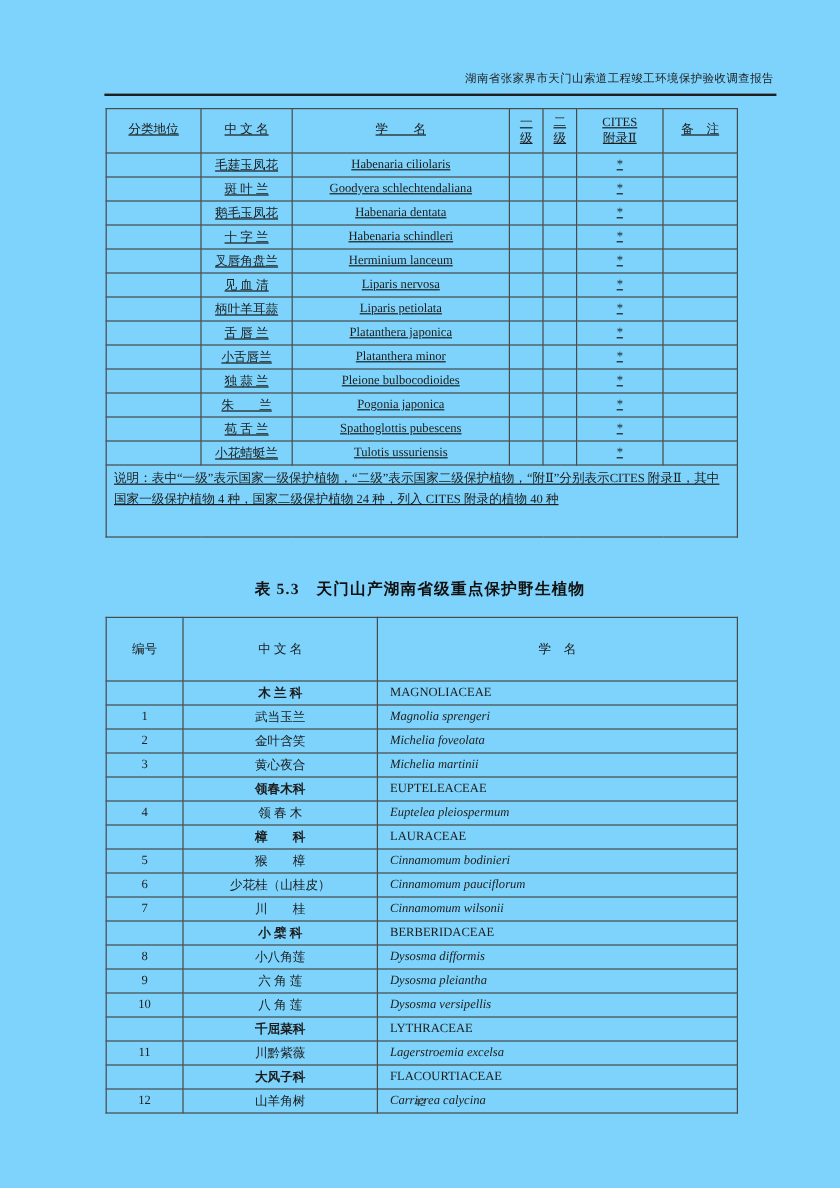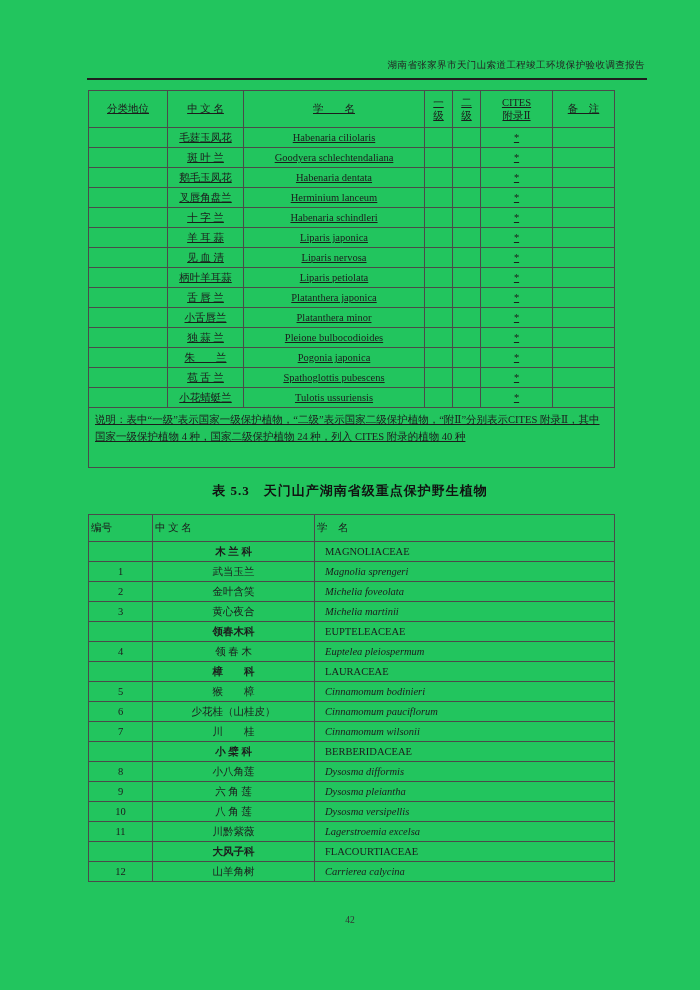--- a/index.html
+++ b/index.html
@@ -1,17 +1,17 @@
 <!DOCTYPE html>
 <html><head>
 <meta charset="utf-8">
 <style>
   html,body{margin:0;padding:0;background:#ffffff;}
   .page{
-    position:relative;width:700px;height:990px;background:#22c55e;
+    position:relative;width:700px;height:990px;background:#7dd3fc;
     font-family:"Liberation Serif","DejaVu Serif",serif;color:#1c1c1c;
     overflow:hidden;
   }
   .doc-header{
     position:absolute;top:59px;left:88px;width:557px;
     text-align:right;font-size:9.5px;letter-spacing:0.4px;color:#222;
     white-space:nowrap;
   }
   .header-rule{
     position:absolute;top:78px;left:87px;width:560px;height:0;
@@ -37,21 +37,21 @@
   .t2-title{
     position:absolute;top:482px;left:0;width:700px;text-align:center;
     font-size:13px;font-weight:bold;letter-spacing:1px;color:#111;
   }
   .t2{
     position:absolute;top:514px;left:88px;width:526px;
     font-size:10.5px;border:1.5px solid #2e2e2e;
   }
   .t2 th,.t2 td{border:1px solid #4a4a4a;overflow:hidden;}
   .t2 thead th{
-    height:20px;font-weight:normal;text-align:left;vertical-align:middle;padding:3px 2px;
+    height:20px;font-weight:normal;text-align:center;vertical-align:middle;padding:16px 2px;
   }
   .t2 tbody td{height:19px;vertical-align:middle;padding:0 2px;}
   .t2 td.c-no{text-align:center;}
   .t2 td.c-cn{text-align:center;}
   .t2 td.c-latin{text-align:left;padding-left:10px;font-style:italic;}
   .t2 tr.family td.c-cn{font-weight:bold;}
   .t2 tr.family td.c-latin{font-weight:normal;font-style:normal;}
   .page-number{
     position:absolute;top:915px;left:0;width:700px;text-align:center;
     font-size:9.5px;color:#333;
@@ -115,47 +115,38 @@
     <td>鹅毛玉凤花</td>
     <td>Habenaria dentata</td>
     <td></td>
     <td></td>
     <td>*</td>
     <td></td>
   </tr>
 
   <tr>
     <td></td>
+    <td>十 字 兰</td>
+    <td>Habenaria schindleri</td>
+    <td></td>
+    <td></td>
+    <td>*</td>
+    <td></td>
+  </tr>
+
+  <tr>
+    <td></td>
     <td>叉唇角盘兰</td>
     <td>Herminium lanceum</td>
     <td></td>
     <td></td>
     <td>*</td>
     <td></td>
   </tr>
 
-  <tr>
-    <td></td>
-    <td>十 字 兰</td>
-    <td>Habenaria schindleri</td>
-    <td></td>
-    <td></td>
-    <td>*</td>
-    <td></td>
-  </tr>
-
-  <tr>
-    <td></td>
-    <td>羊 耳 蒜</td>
-    <td>Liparis japonica</td>
-    <td></td>
-    <td></td>
-    <td>*</td>
-    <td></td>
-  </tr>
 
   <tr>
     <td></td>
     <td>见 血 清</td>
     <td>Liparis nervosa</td>
     <td></td>
     <td></td>
     <td>*</td>
     <td></td>
   </tr>
@@ -331,20 +322,25 @@
     <td class="c-cn">六 角 莲</td>
     <td class="c-latin">Dysosma pleiantha</td>
   </tr>
 
   <tr class="species">
     <td class="c-no">10</td>
     <td class="c-cn">八 角 莲</td>
     <td class="c-latin">Dysosma versipellis</td>
   </tr>
 
+  <tr class="family">
+    <td class="c-no"></td>
+    <td class="c-cn">千屈菜科</td>
+    <td class="c-latin">LYTHRACEAE</td>
+  </tr>
 
   <tr class="species">
     <td class="c-no">11</td>
     <td class="c-cn">川黔紫薇</td>
     <td class="c-latin">Lagerstroemia excelsa</td>
   </tr>
 
   <tr class="family">
     <td class="c-no"></td>
     <td class="c-cn">大风子科</td>

